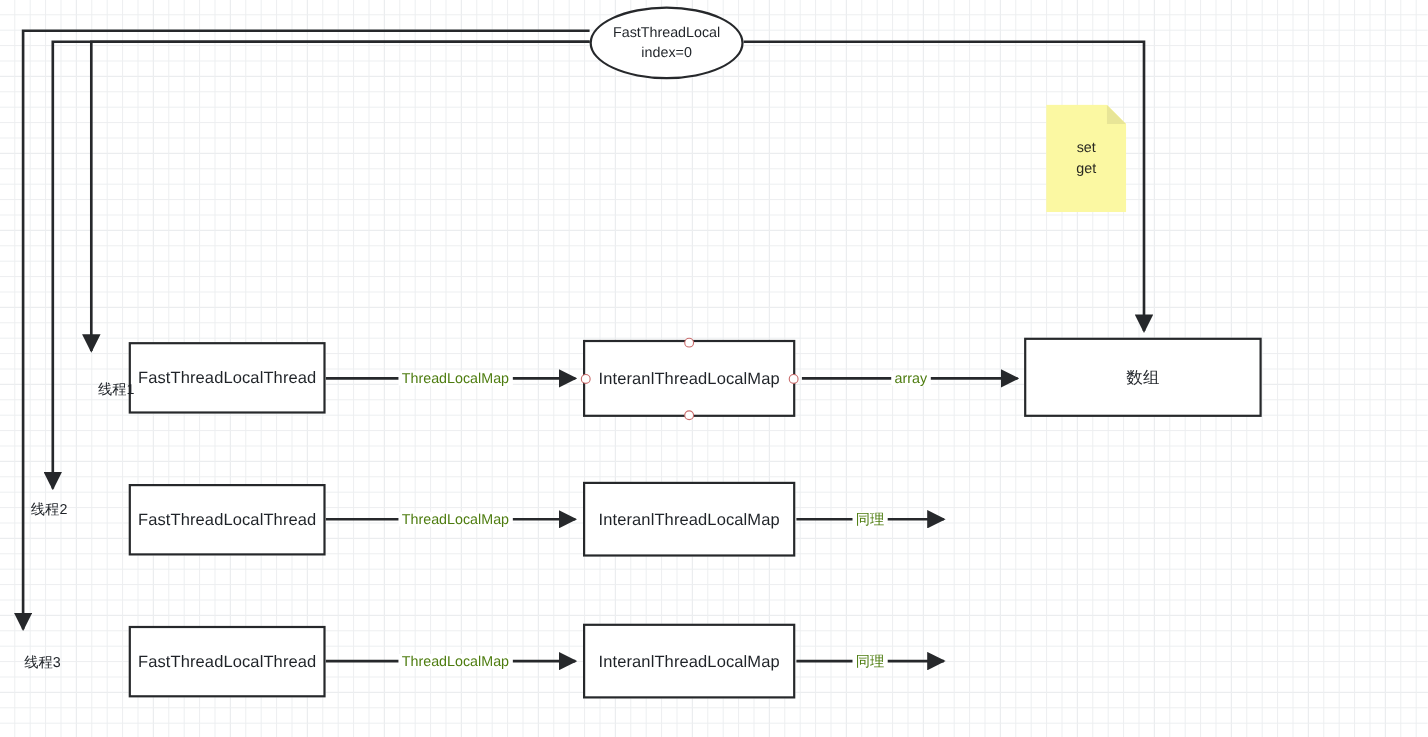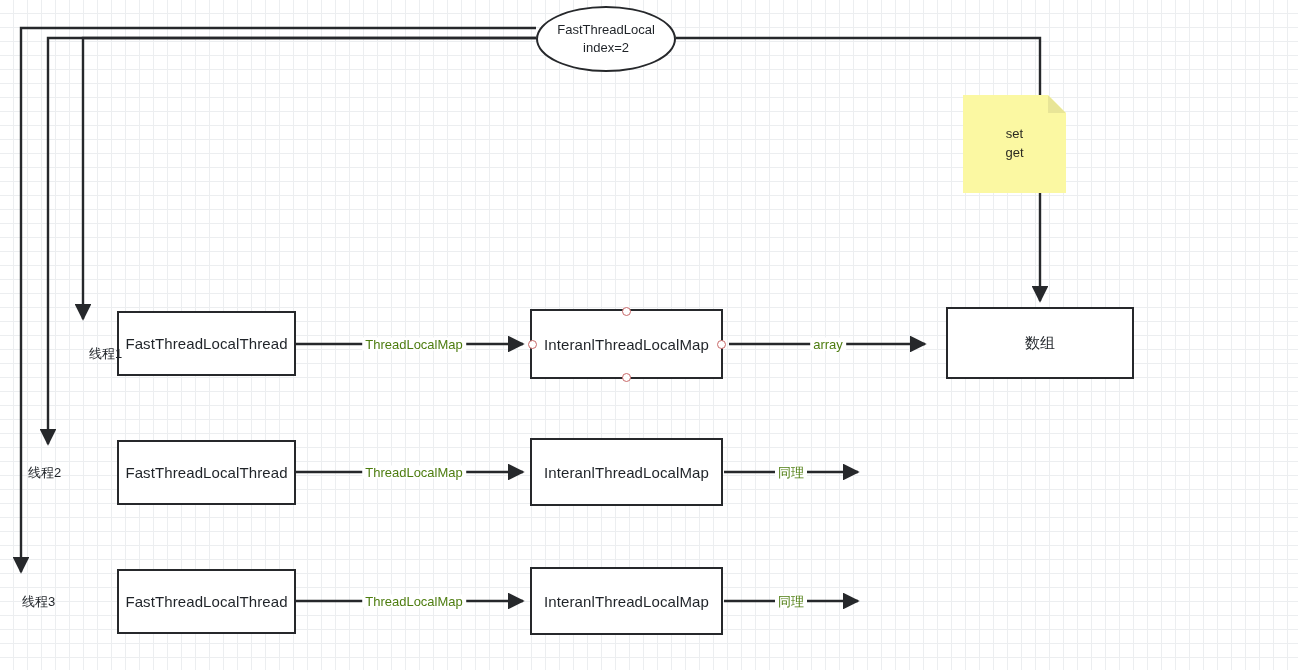--- a/index.html
+++ b/index.html
@@ -139,30 +139,30 @@
 
     <path d="M 296 472 L 523 472" fill="none" stroke="#26282b" stroke-width="2.4" marker-end="url(#arrow)"></path>
     <path d="M 724 472 L 858 472" fill="none" stroke="#26282b" stroke-width="2.4" marker-end="url(#arrow)"></path>
 
     <path d="M 296 601 L 523 601" fill="none" stroke="#26282b" stroke-width="2.4" marker-end="url(#arrow)"></path>
     <path d="M 724 601 L 858 601" fill="none" stroke="#26282b" stroke-width="2.4" marker-end="url(#arrow)"></path>
   </svg>
 
   <div class="node ellipse-node" style="left:536px; top:6px; width:140px; height:66px; flex-direction:column;">
     <span>FastThreadLocal</span>
-    <span>index=2</span>
+    <span>index=0</span>
   </div>
 
-  <div class="node note-node" style="left:951px; top:95px; width:103px; height:98px; flex-direction:column;margin-left:12px;">
+  <div class="node note-node" style="left:951px; top:95px; width:73px; height:98px; flex-direction:column;">
     <div class="note-fold"></div>
     <span>set</span>
     <span>get</span>
   </div>
 
-  <div class="node rect-node" style="left:931px; top:307px; width:188px; height:72px;margin-left:15px;">
+  <div class="node rect-node" style="left:931px; top:307px; width:216px; height:72px;">
     <span>数组</span>
   </div>
 
   <div class="node rect-node" style="left:117px; top:311px; width:179px; height:65px;">
     <span>FastThreadLocalThread</span>
   </div>
   <div class="node rect-node" style="left:530px; top:309px; width:193px; height:70px;">
     <span>InteranlThreadLocalMap</span>
     <span class="handle" style="left:50%; top:0;"></span>
     <span class="handle" style="left:50%; top:100%;"></span>
@@ -172,21 +172,21 @@
   <span class="free-label" style="left:63px; top:347px;margin-left:26px;">线程1</span>
   <span class="edge-label" style="left:414px; top:344px;">ThreadLocalMap</span>
   <span class="edge-label" style="left:828px; top:344px;">array</span>
 
   <div class="node rect-node" style="left:117px; top:440px; width:179px; height:65px;">
     <span>FastThreadLocalThread</span>
   </div>
   <div class="node rect-node" style="left:530px; top:438px; width:193px; height:68px;">
     <span>InteranlThreadLocalMap</span>
   </div>
-  <span class="free-label" style="left:28px; top:466px;">线程2</span>
+  <span class="free-label" style="left:28px; top:456px;">线程2</span>
   <span class="edge-label" style="left:414px; top:472px;">ThreadLocalMap</span>
   <span class="edge-label" style="left:791px; top:472px;">同理</span>
 
   <div class="node rect-node" style="left:117px; top:569px; width:179px; height:65px;">
     <span>FastThreadLocalThread</span>
   </div>
   <div class="node rect-node" style="left:530px; top:567px; width:193px; height:68px;">
     <span>InteranlThreadLocalMap</span>
   </div>
   <span class="free-label" style="left:8px; top:595px;margin-left:14px;">线程3</span>

